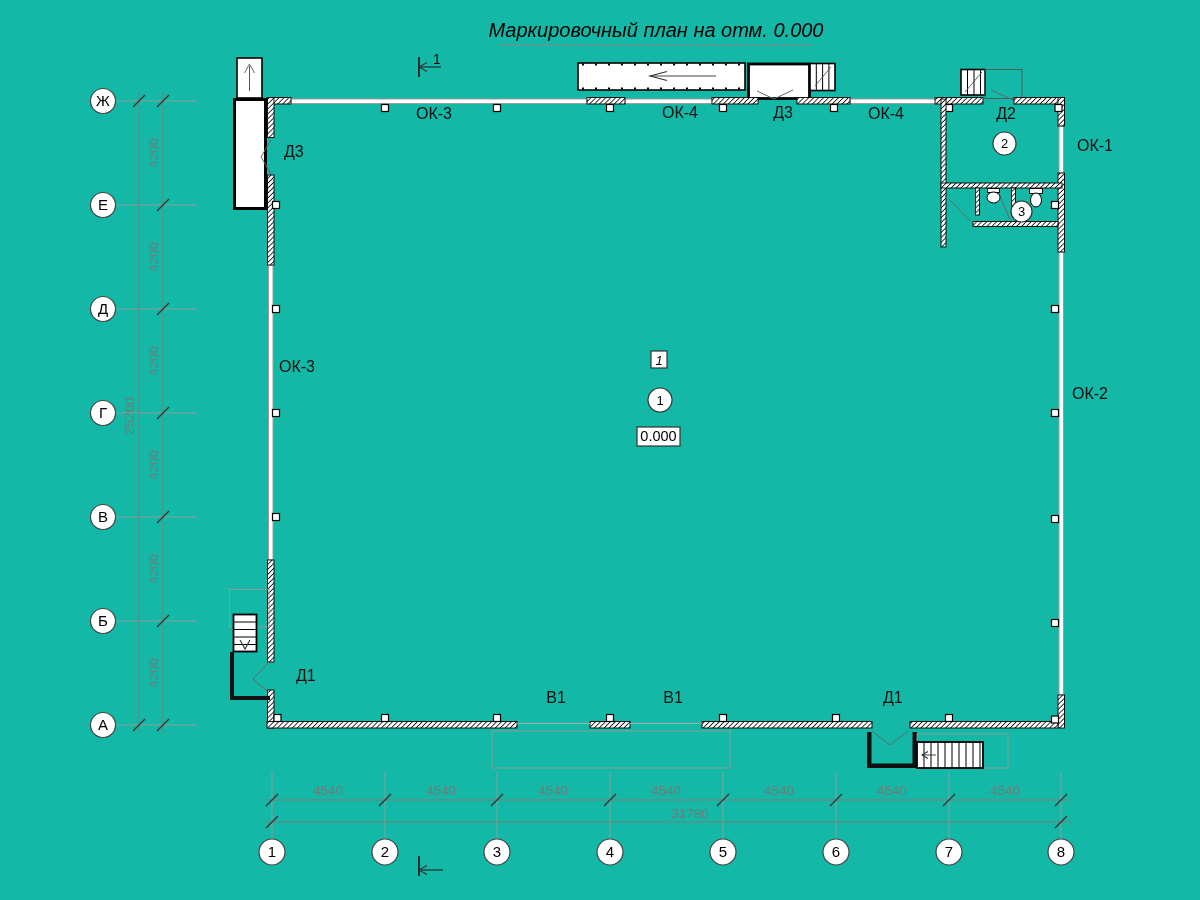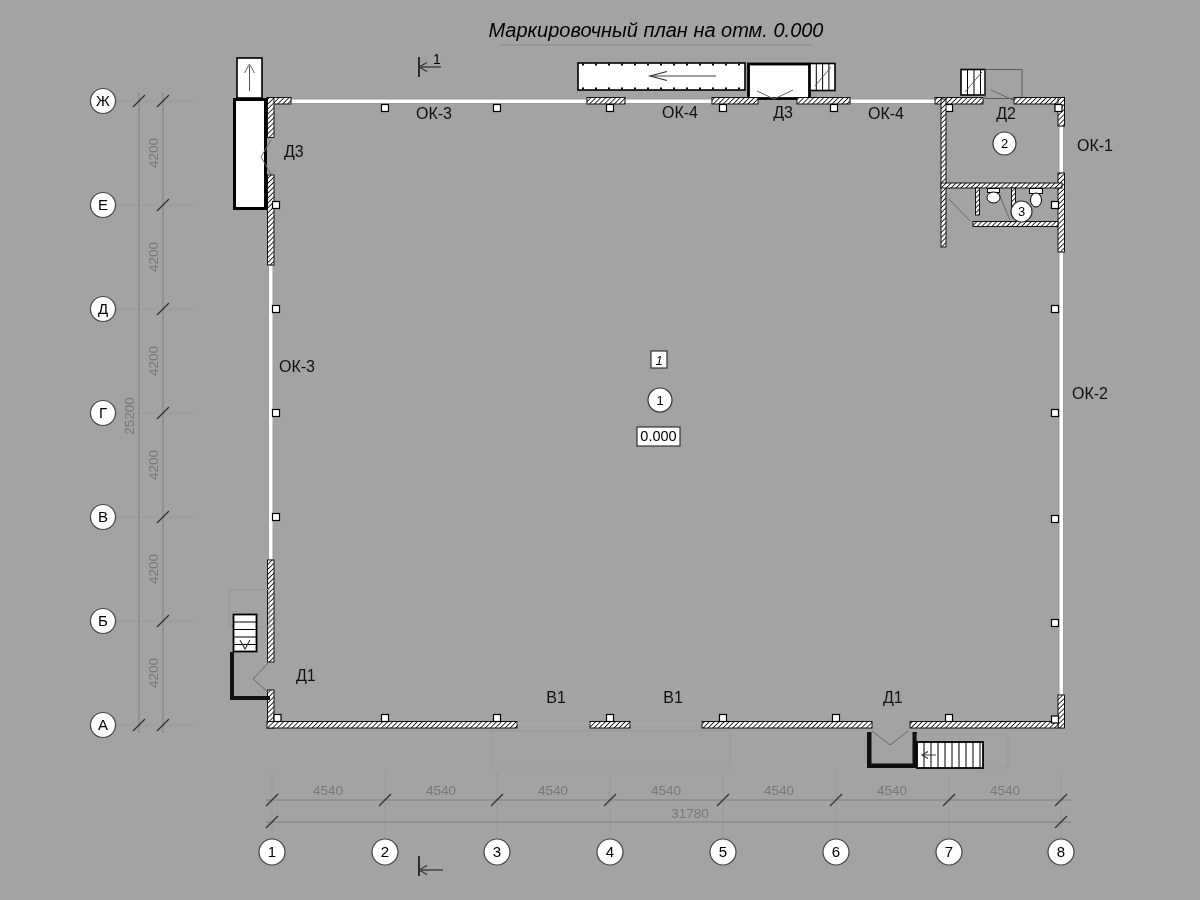--- a/index.html
+++ b/index.html
@@ -1,16 +1,16 @@
 <!DOCTYPE html>
 <html><head>
 <meta charset="utf-8">
 <style>
   html,body{margin:0;padding:0;background:#ffffff;}
-  .stage{width:1200px;height:900px;position:relative;background:#a3a3a3;}
+  .stage{width:1200px;height:900px;position:relative;background:#14b8a6;}
   svg text{font-family:"Liberation Sans", sans-serif;}
   .title-txt{font-size:20px;font-style:italic;fill:#000;}
   .lbl{font-size:16px;fill:#111;}
   .dim{font-size:13.5px;fill:#777;}
   .ax{font-size:15px;fill:#000;}
   .rm{font-size:13px;fill:#000;}
   .sec{font-size:14px;fill:#000;}
   .band{fill:#ffffff;stroke:#9c9c9c;stroke-width:1;}
   .pier{fill:url(#hatch);stroke:#000;stroke-width:0.9;}
   .wallsolid{fill:url(#hatch);stroke:#000;stroke-width:0.9;}

